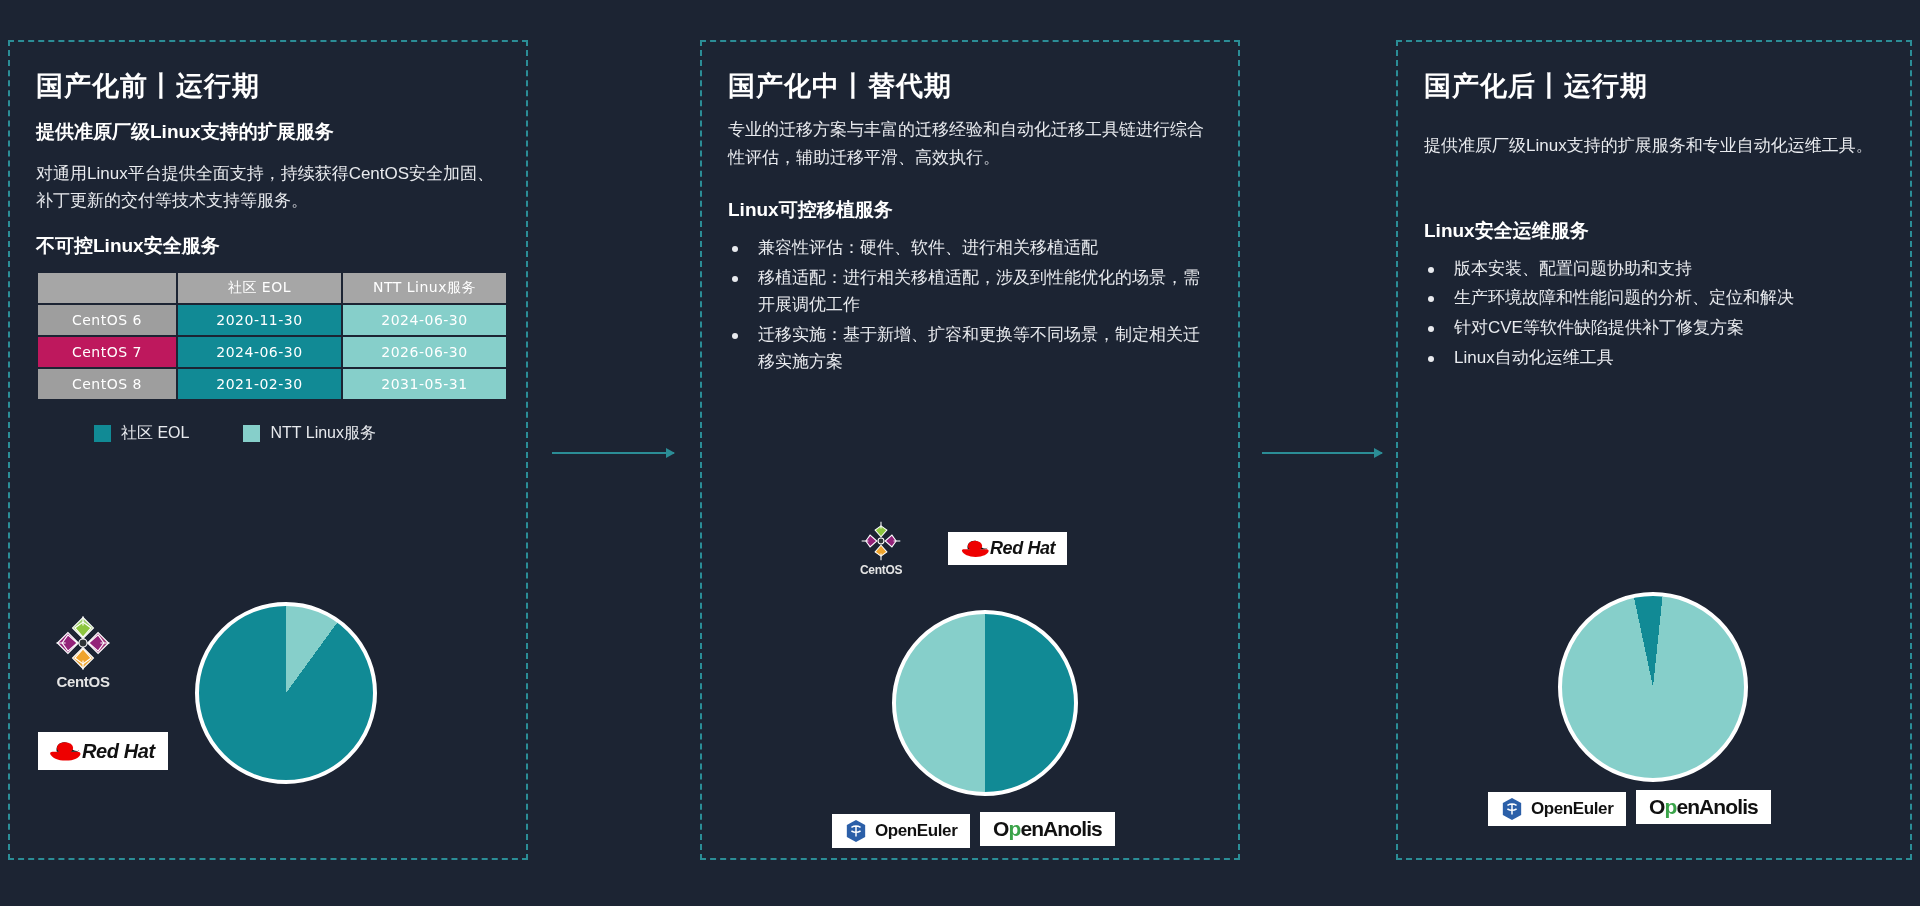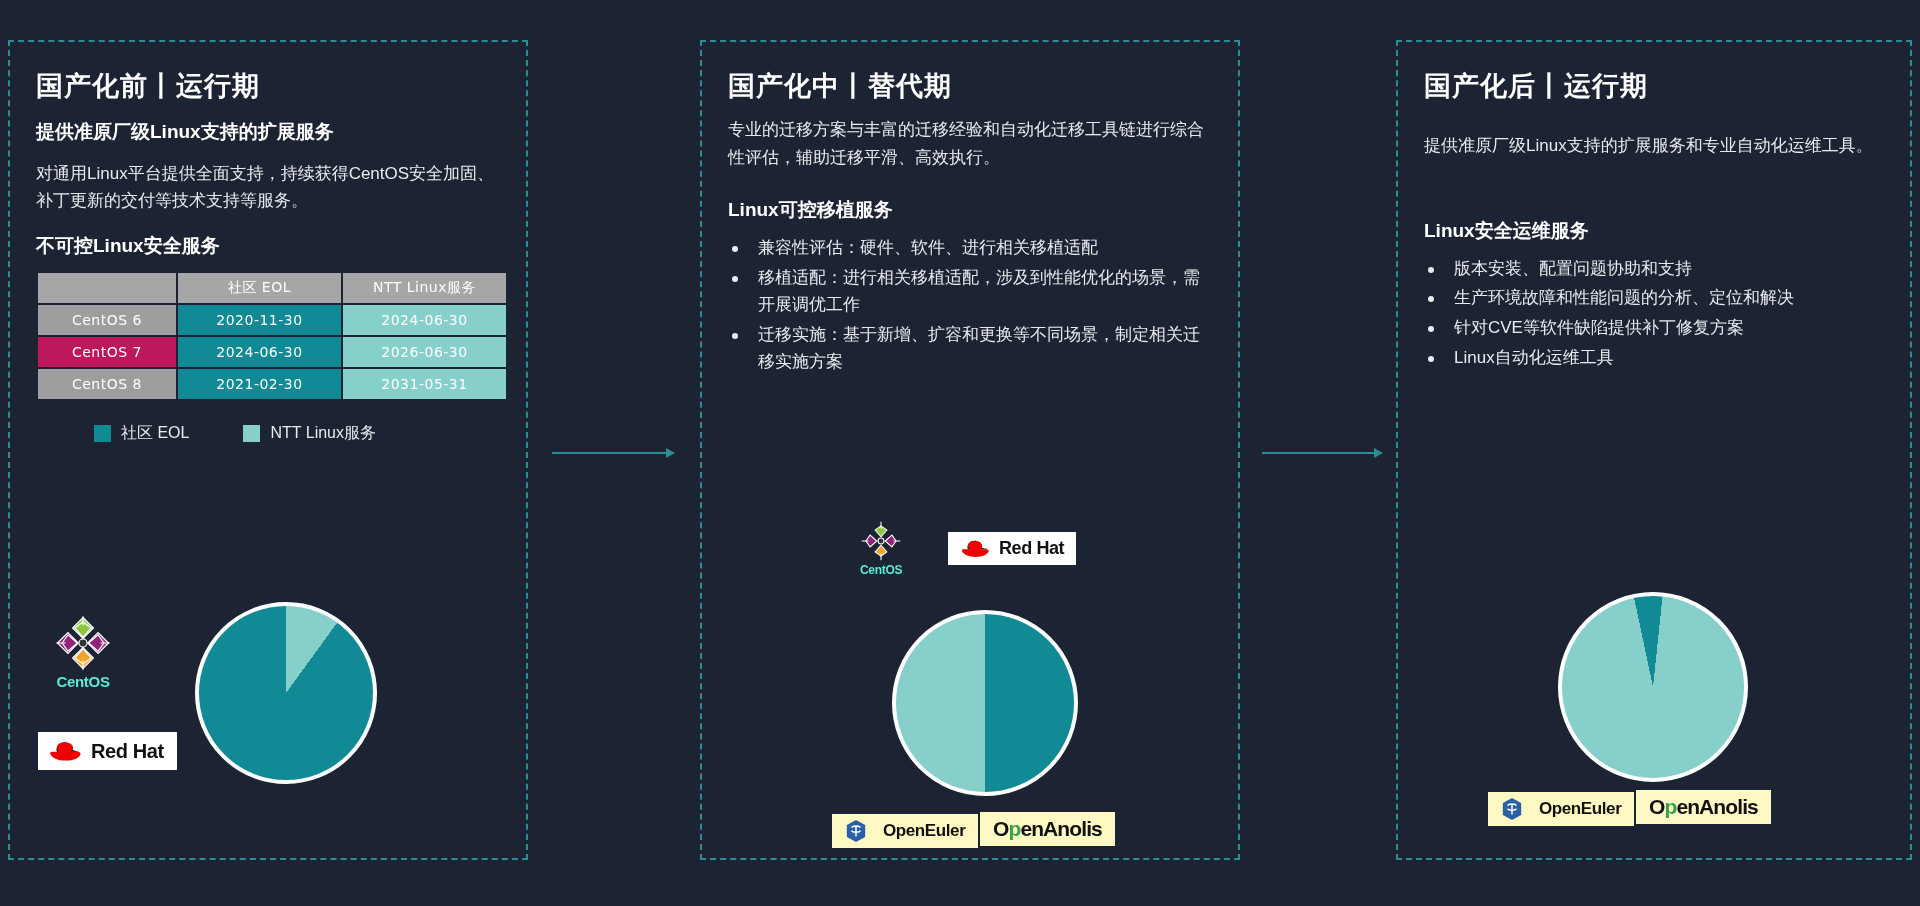--- a/index.html
+++ b/index.html
@@ -105,42 +105,42 @@
   .legend-item { display: flex; align-items: center; gap: 10px; }
   .swatch { width: 17px; height: 17px; }
   .sw-dark  { background: #118a95; }
   .sw-light { background: #86cfca; }
   .legend-label { font-size: 16px; color: #e8eaee; }
 
   
   .centos-logo { width: 58px; height: 58px; position: relative; }
   .centos-logo svg { display: block; }
   .centos-word {
-    font-size: 15px; font-weight: bold; color: #5eead4;
+    font-size: 15px; font-weight: bold; color: #e5e5e5;
     text-align: center; margin-top: 1px; letter-spacing: -0.3px;
   }
   .centos-wrap { display: inline-block; }
 
   .redhat-chip {
     background: #ffffff;
     display: inline-flex;
     align-items: center;
-    gap: 9px;
     padding: 7px 13px 7px 10px;
+    font-style: italic;
   }
   .redhat-text {
     font-size: 20px; font-weight: bold; color: #111111;
     letter-spacing: -0.4px;
   }
 
   .oe-chip, .oa-chip {
-    background: #fef9c3;
+    background: #ffffff;
     display: inline-flex;
     align-items: center;
-    gap: 16px;
+    gap: 8px;
     padding: 5px 13px;
   }
   .oe-text { font-size: 17px; font-weight: bold; color: #111111; letter-spacing: -0.4px; }
   .oa-text { font-size: 21px; font-weight: bold; color: #111111; letter-spacing: -0.9px; }
   .oa-text .grn { color: #3aa349; }
 
   
   .pie {
     border-radius: 50%;
     border: 4px solid #ffffff;

